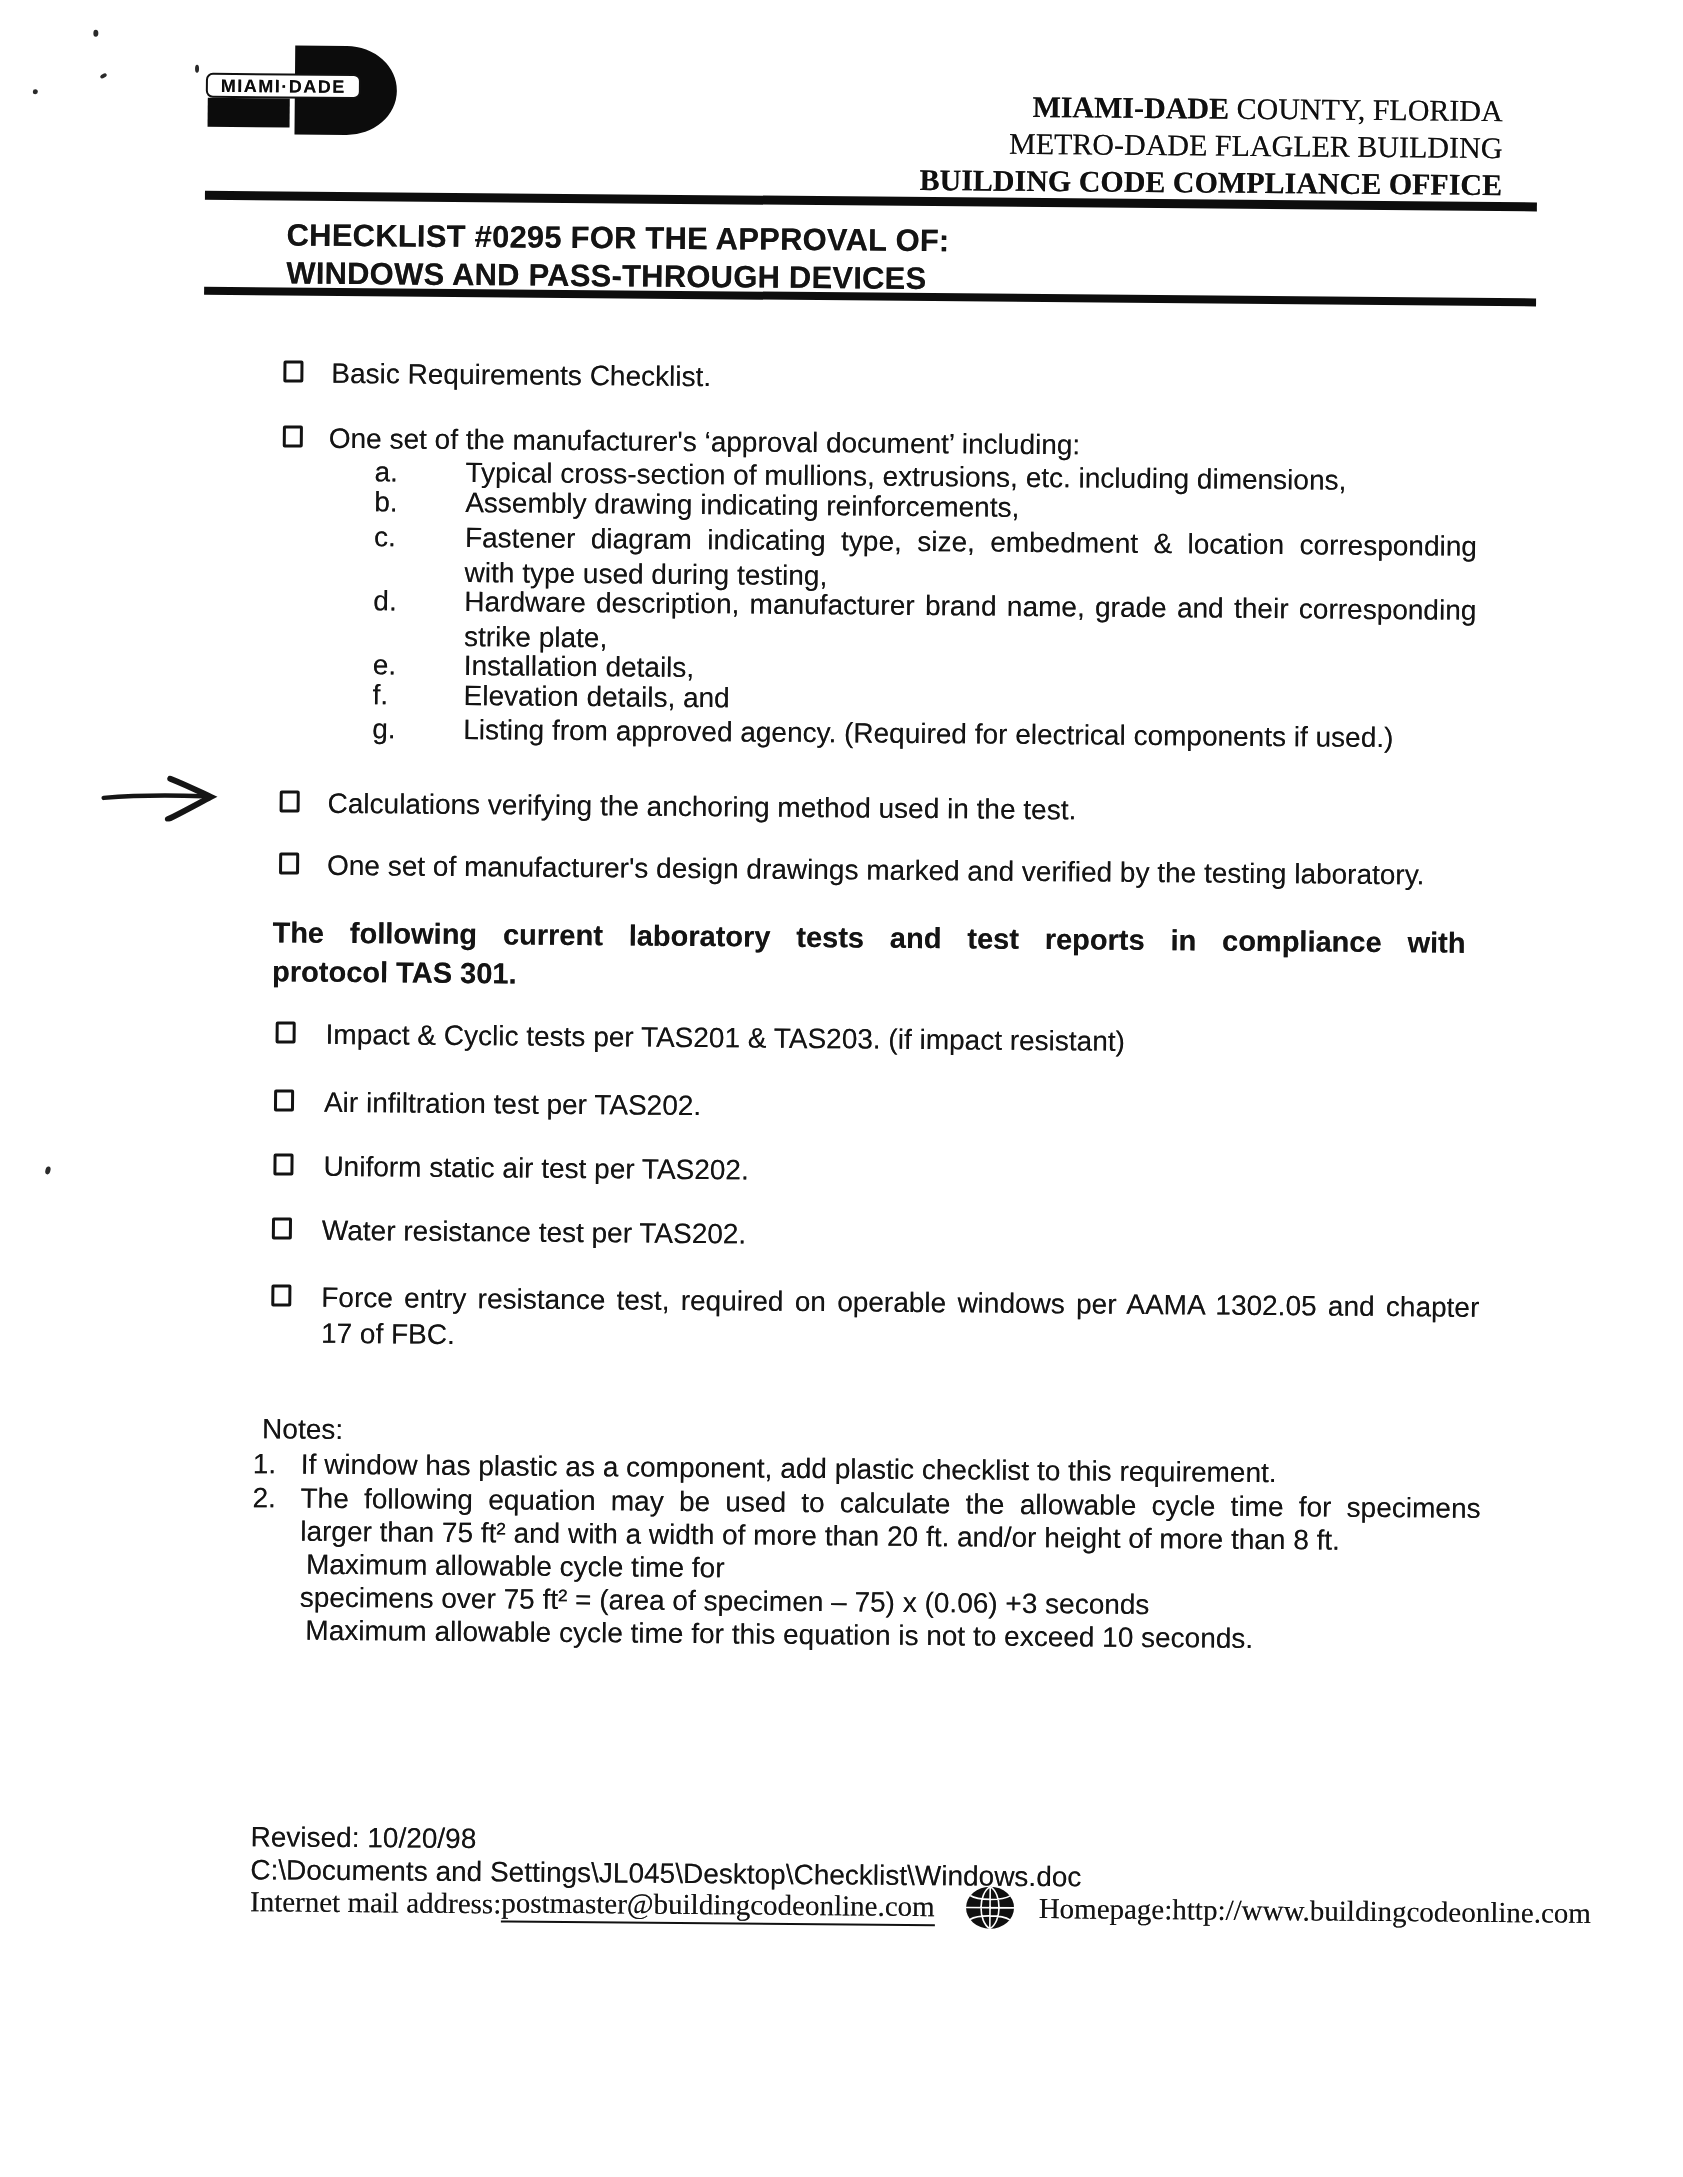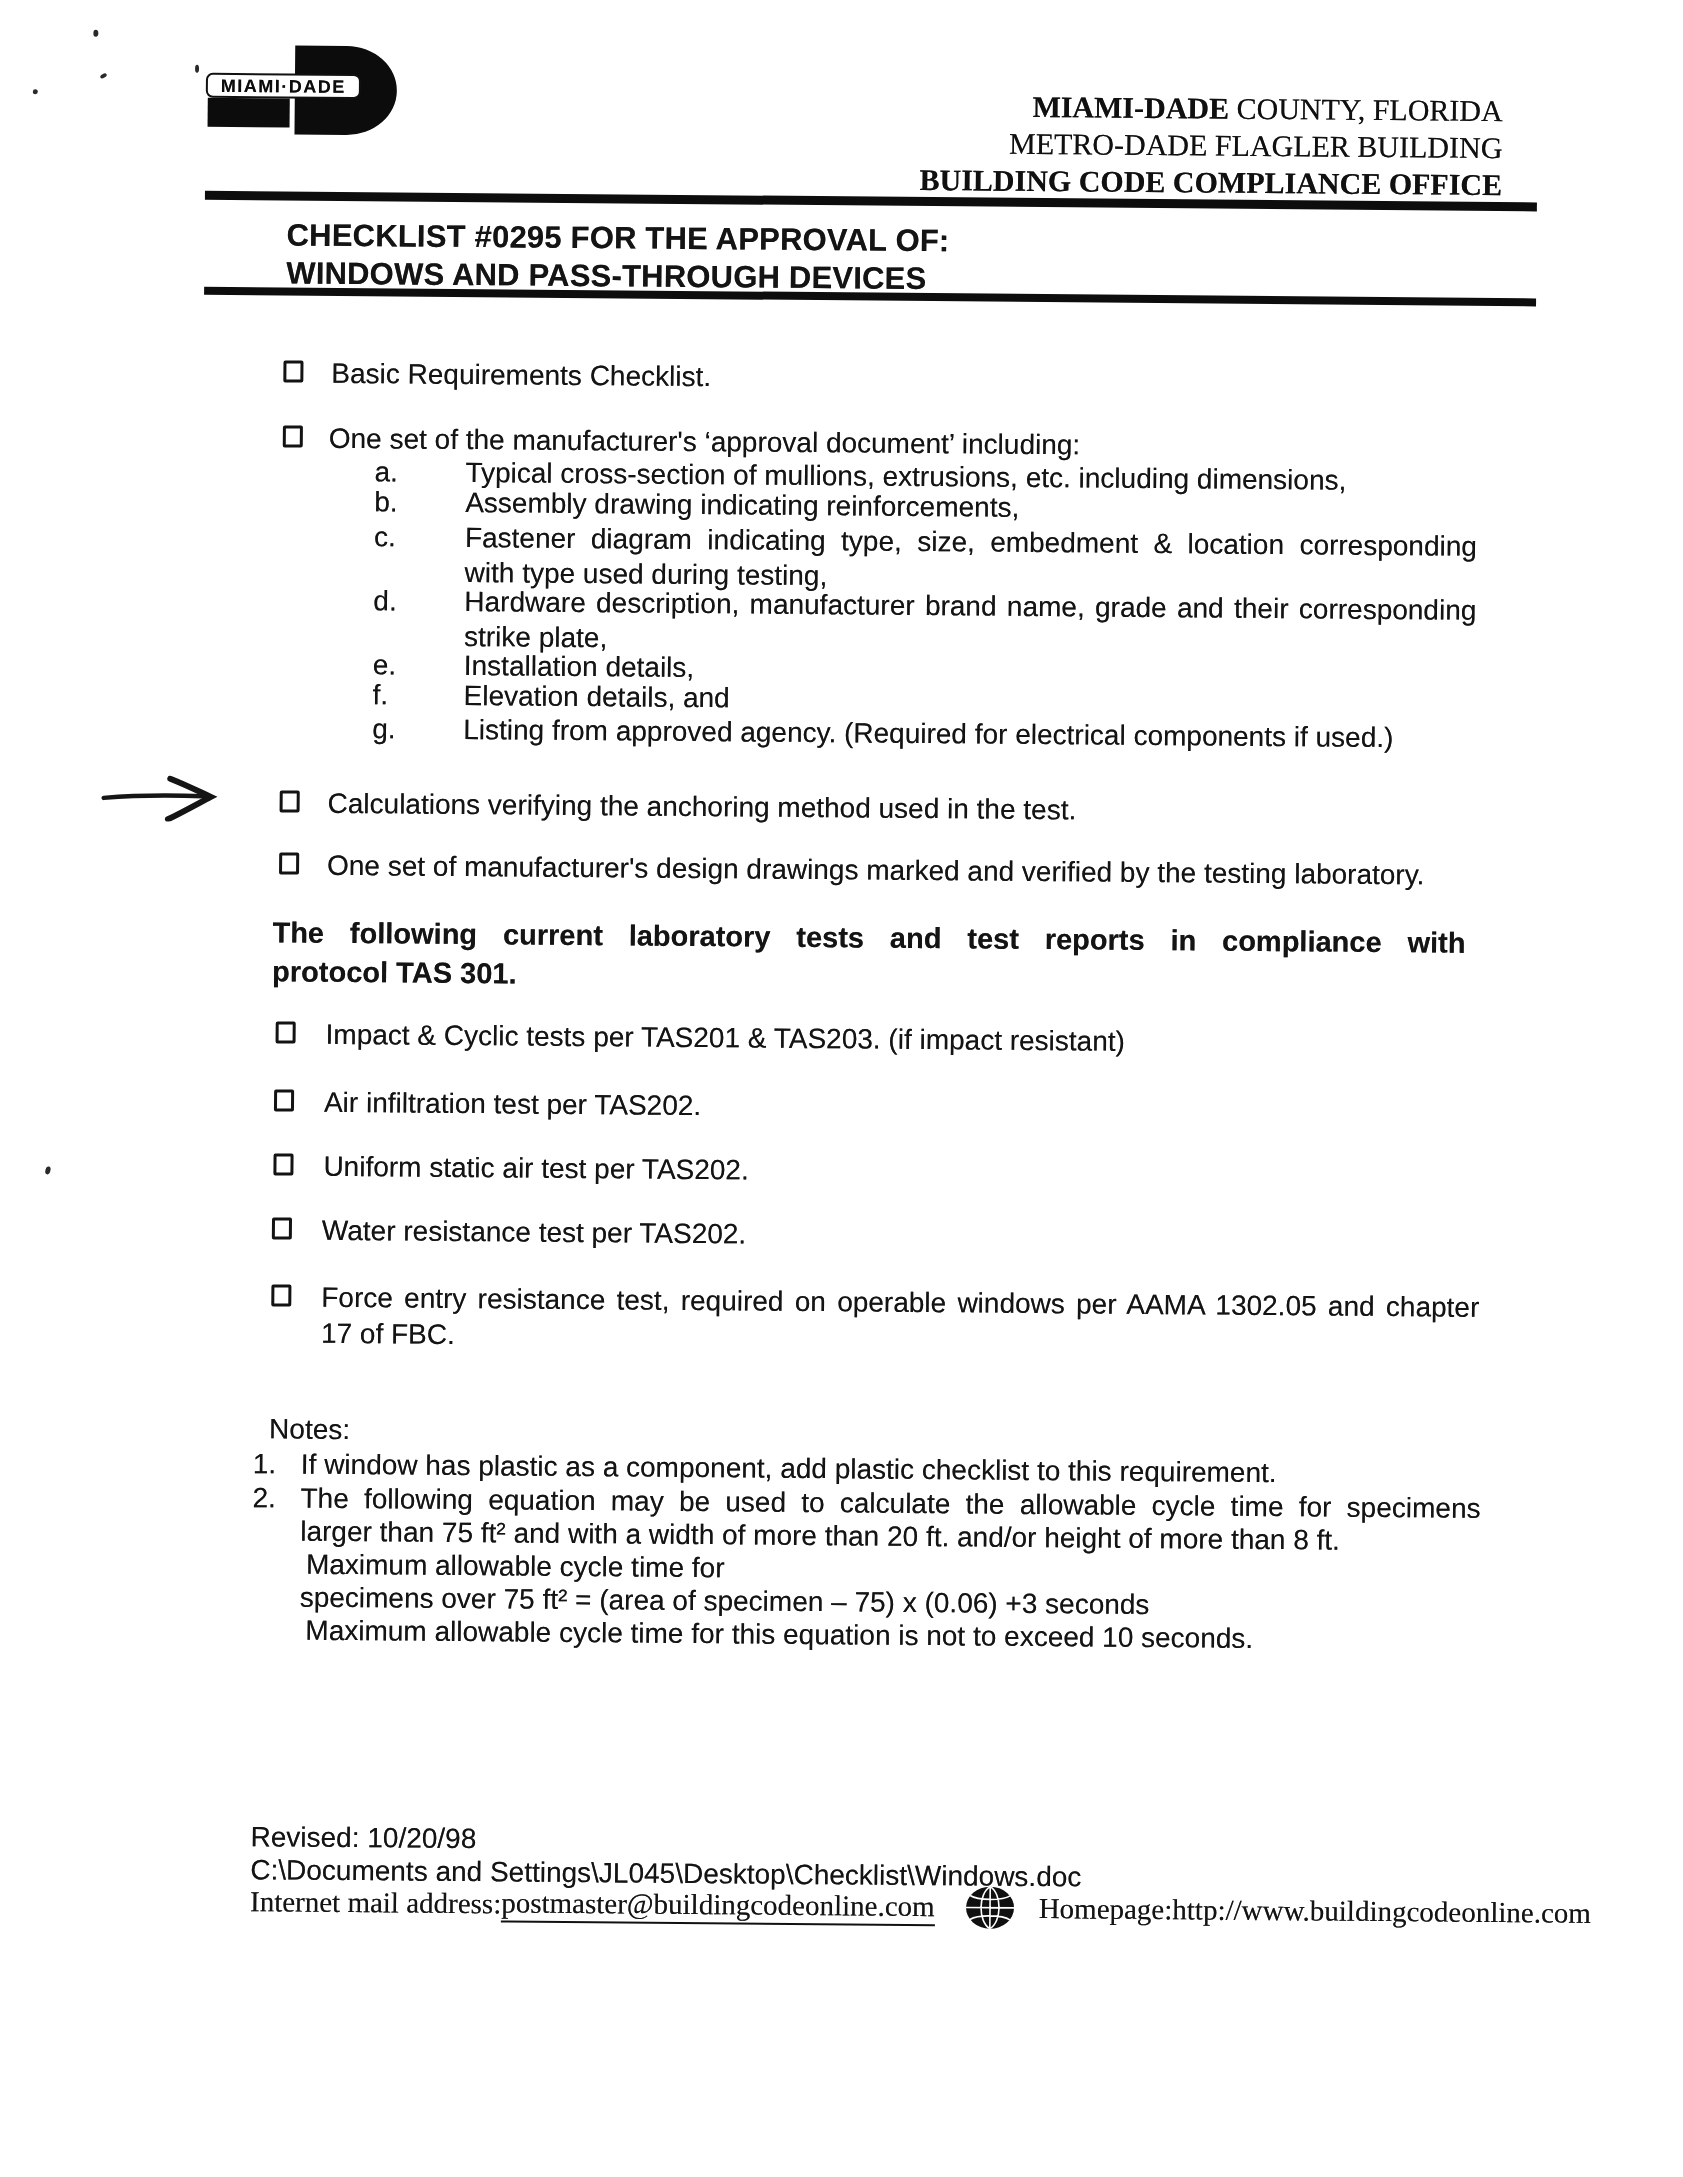--- a/index.html
+++ b/index.html
@@ -28,21 +28,21 @@
   .crow{position:absolute;left:278px;display:flex;align-items:flex-start;}
   .cb{flex:none;width:14px;height:16px;border:3px solid #131313;border-radius:2px;margin:5px 40px 0 0;}
   .ct{font-size:28px;line-height:36px;}
   .nw{white-space:nowrap;}
   .jl{text-align:justify;text-align-last:justify;}
   .srow{position:absolute;left:370px;display:flex;}
   .ltr{flex:none;width:91px;font-size:28px;line-height:35px;}
   .stx{font-size:28px;line-height:35px;width:1012px;}
   .tas{position:absolute;left:272px;top:911px;width:1193px;font-weight:bold;font-size:29px;line-height:39px;}
   
-  .nlabel{position:absolute;left:273px;top:1410px;font-size:28px;line-height:34px;}
+  .nlabel{position:absolute;left:266px;top:1410px;font-size:28px;line-height:34px;}
   .nrow{position:absolute;left:257px;display:flex;}
   .nnum{flex:none;width:48px;font-size:28px;line-height:33px;}
   .ntx{font-size:28px;line-height:33px;width:1180px;}
   .ind{padding-left:6px;}
   
   .f{position:absolute;left:258px;font-size:28px;line-height:34px;}
   .fserif{font-family:"Liberation Serif","DejaVu Serif",serif;font-size:29px;display:flex;align-items:center;}
   .email{border-bottom:2px solid #111;padding-bottom:1px;}
   .globe{width:50px;height:44px;margin:0 24px 0 30px;flex:none;}
   

